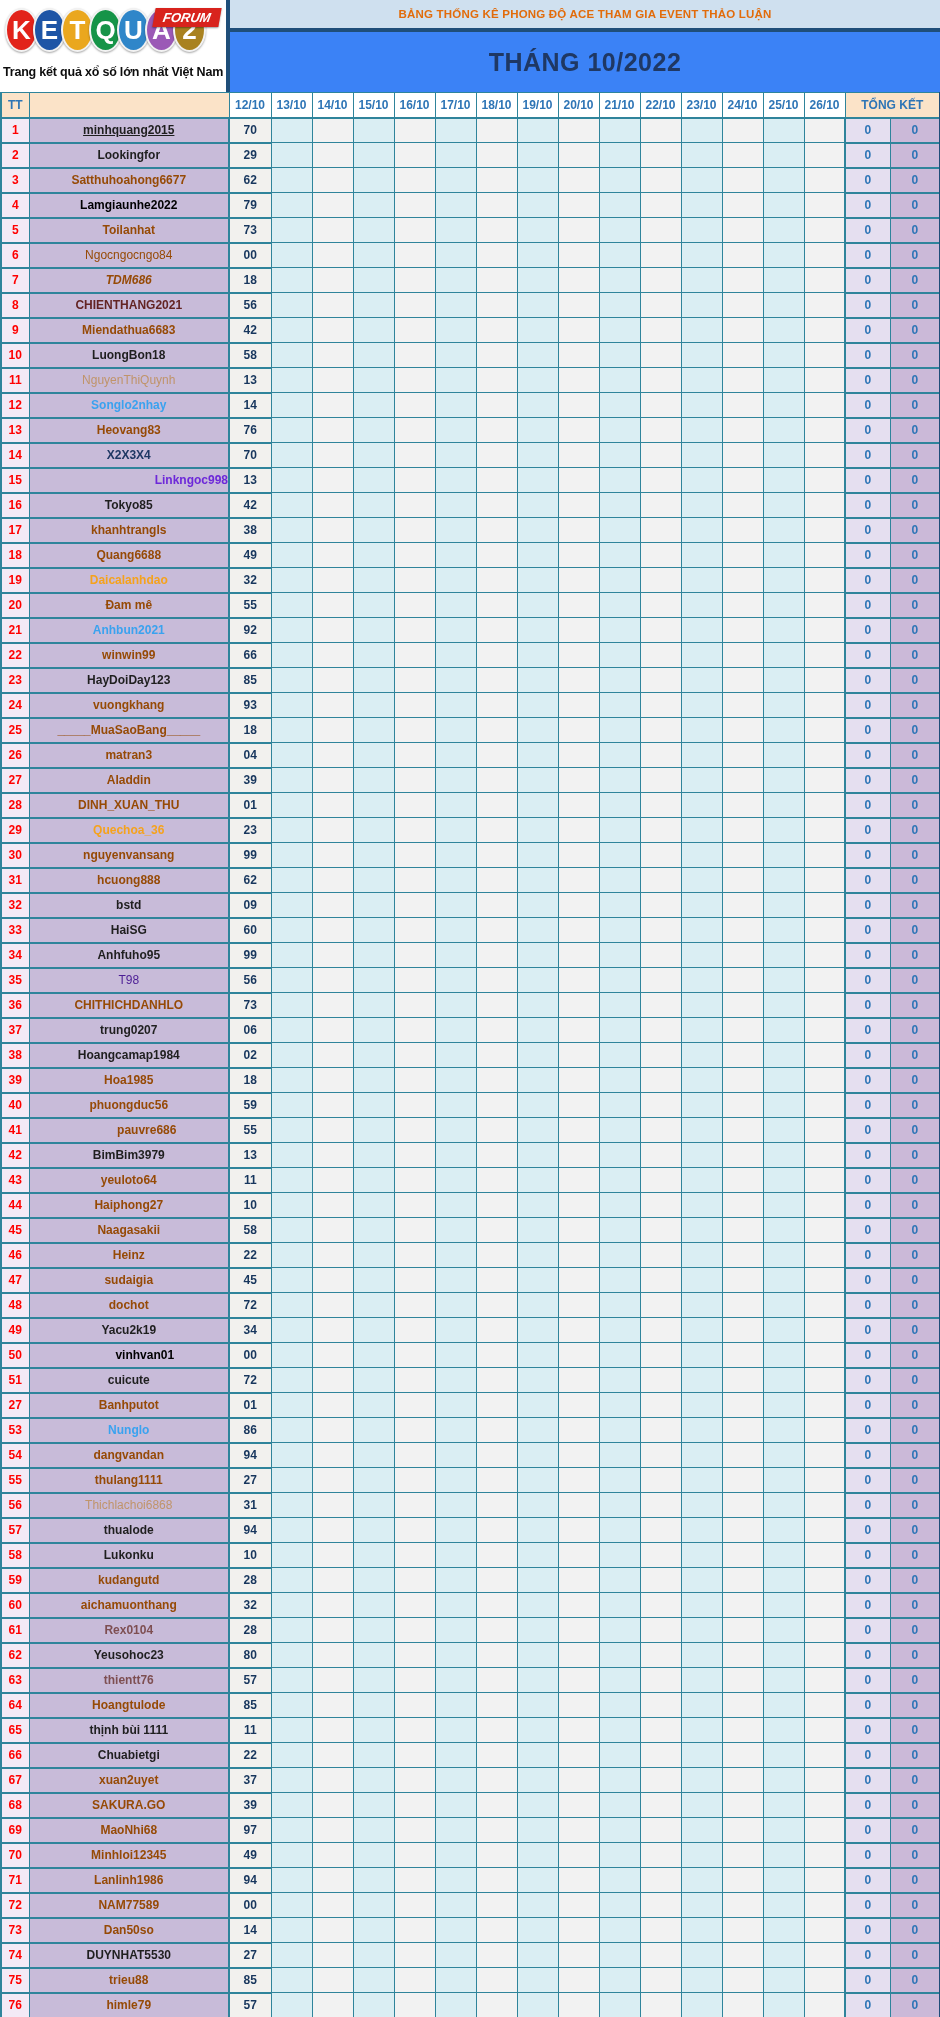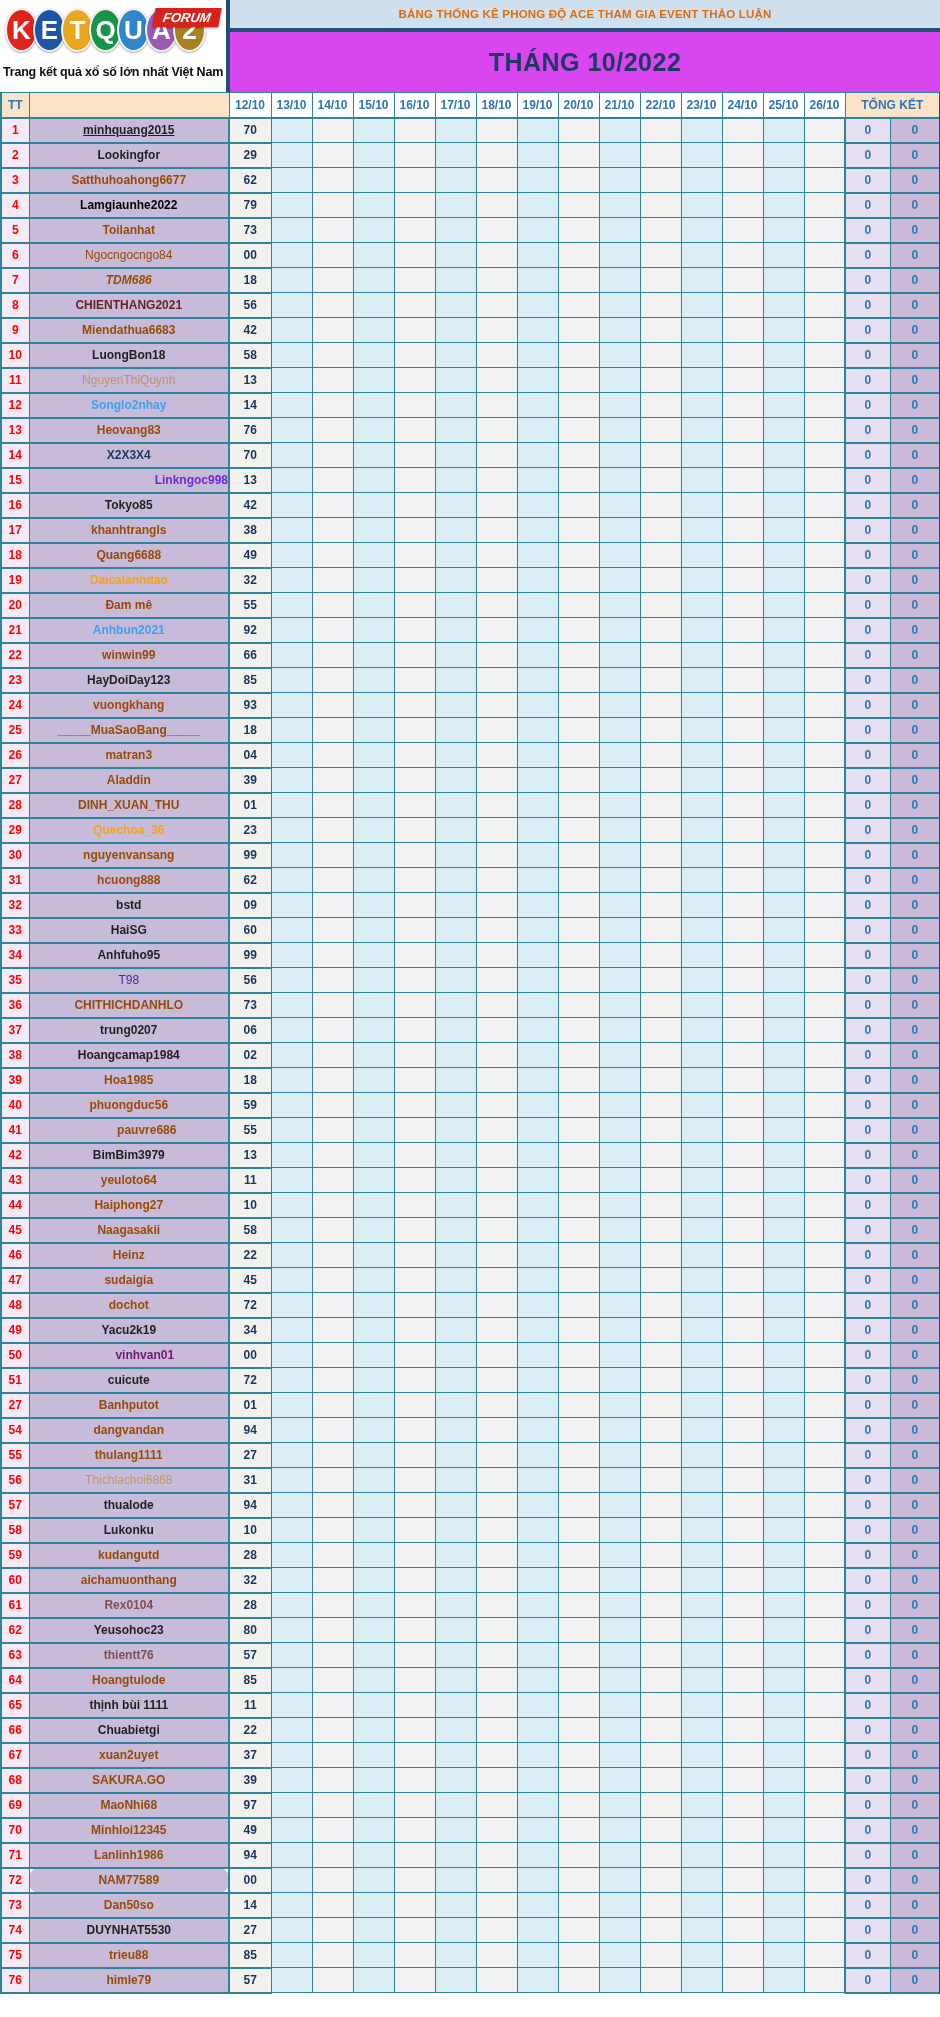--- a/index.html
+++ b/index.html
@@ -17,21 +17,21 @@
   .logo-letter:first-child{margin-left:0;}
   .forum-badge{position:absolute;top:8px;right:6px;background:#d8231d;color:#fff;
     font-weight:bold;font-style:italic;font-size:13px;padding:2px 9px;transform:skewX(-10deg);
     box-shadow:0 1px 2px rgba(0,0,0,.4);}
   .tagline{font-size:12.5px;font-weight:bold;color:#0d0d0d;white-space:nowrap;
     letter-spacing:-0.2px;margin-top:9px;}
   .head-right{flex:1;display:flex;flex-direction:column;}
   .title-bar{height:28px;background:#cfe0ef;display:flex;align-items:center;justify-content:center;
     color:#e26b0a;font-weight:bold;font-size:11.5px;letter-spacing:.2px;}
   .navy-line{height:4px;background:#1f4e79;}
-  .month-bar{flex:1;background:#d946ef;display:flex;align-items:center;justify-content:center;
+  .month-bar{flex:1;background:#3b82f6;display:flex;align-items:center;justify-content:center;
     color:#1f3864;font-weight:bold;font-size:25px;letter-spacing:.5px;}
 
   
   table{border-collapse:collapse;table-layout:fixed;width:940px;
     border-left:2px solid #2f849b;border-top:1px solid #2f849b;}
   td,th{padding:0;overflow:hidden;white-space:nowrap;text-align:center;vertical-align:middle;
     border:1px solid #2f849b;height:24px;font-size:12px;box-sizing:border-box;}
   tr{height:25px;}
   thead tr{height:25px;}
   thead th{border-bottom:2px solid #2f849b;}
@@ -1143,21 +1143,21 @@
           <td class="c-white"></td>
           <td class="c-cyan"></td>
           <td class="c-white"></td>
           <td class="c-cyan"></td>
           <td class="c-white"></td>
           <td class="c-tk1">0</td>
           <td class="c-tk2 edge-r">0</td>
         </tr>
         <tr>
           <td class="c-tt">50</td>
-          <td class="c-name" style="color: #701a75; padding-left: 32px;">vinhvan01</td>
+          <td class="c-name" style="color: #000000; padding-left: 32px;">vinhvan01</td>
           <td class="c-val">00</td>
           <td class="c-cyan"></td>
           <td class="c-white"></td>
           <td class="c-cyan"></td>
           <td class="c-white"></td>
           <td class="c-cyan"></td>
           <td class="c-white"></td>
           <td class="c-cyan"></td>
           <td class="c-white"></td>
           <td class="c-cyan"></td>
@@ -1205,20 +1205,41 @@
           <td class="c-cyan"></td>
           <td class="c-white"></td>
           <td class="c-cyan"></td>
           <td class="c-white"></td>
           <td class="c-cyan"></td>
           <td class="c-white"></td>
           <td class="c-tk1">0</td>
           <td class="c-tk2 edge-r">0</td>
         </tr>
         <tr>
+          <td class="c-tt">53</td>
+          <td class="c-name" style="color: rgb(58, 162, 239);">Nunglo</td>
+          <td class="c-val">86</td>
+          <td class="c-cyan"></td>
+          <td class="c-white"></td>
+          <td class="c-cyan"></td>
+          <td class="c-white"></td>
+          <td class="c-cyan"></td>
+          <td class="c-white"></td>
+          <td class="c-cyan"></td>
+          <td class="c-white"></td>
+          <td class="c-cyan"></td>
+          <td class="c-white"></td>
+          <td class="c-cyan"></td>
+          <td class="c-white"></td>
+          <td class="c-cyan"></td>
+          <td class="c-white"></td>
+          <td class="c-tk1">0</td>
+          <td class="c-tk2 edge-r">0</td>
+        </tr>
+        <tr>
           <td class="c-tt">54</td>
           <td class="c-name" style="color: rgb(150, 74, 6);">dangvandan</td>
           <td class="c-val">94</td>
           <td class="c-cyan"></td>
           <td class="c-white"></td>
           <td class="c-cyan"></td>
           <td class="c-white"></td>
           <td class="c-cyan"></td>
           <td class="c-white"></td>
           <td class="c-cyan"></td>
@@ -1584,21 +1605,21 @@
           <td class="c-white"></td>
           <td class="c-cyan"></td>
           <td class="c-white"></td>
           <td class="c-cyan"></td>
           <td class="c-white"></td>
           <td class="c-tk1">0</td>
           <td class="c-tk2 edge-r">0</td>
         </tr>
         <tr>
           <td class="c-tt">72</td>
-          <td class="c-name" style="color: rgb(150, 74, 6); border-radius: 10px;">NAM77589</td>
+          <td class="c-name" style="color: rgb(150, 74, 6);">NAM77589</td>
           <td class="c-val">00</td>
           <td class="c-cyan"></td>
           <td class="c-white"></td>
           <td class="c-cyan"></td>
           <td class="c-white"></td>
           <td class="c-cyan"></td>
           <td class="c-white"></td>
           <td class="c-cyan"></td>
           <td class="c-white"></td>
           <td class="c-cyan"></td>

